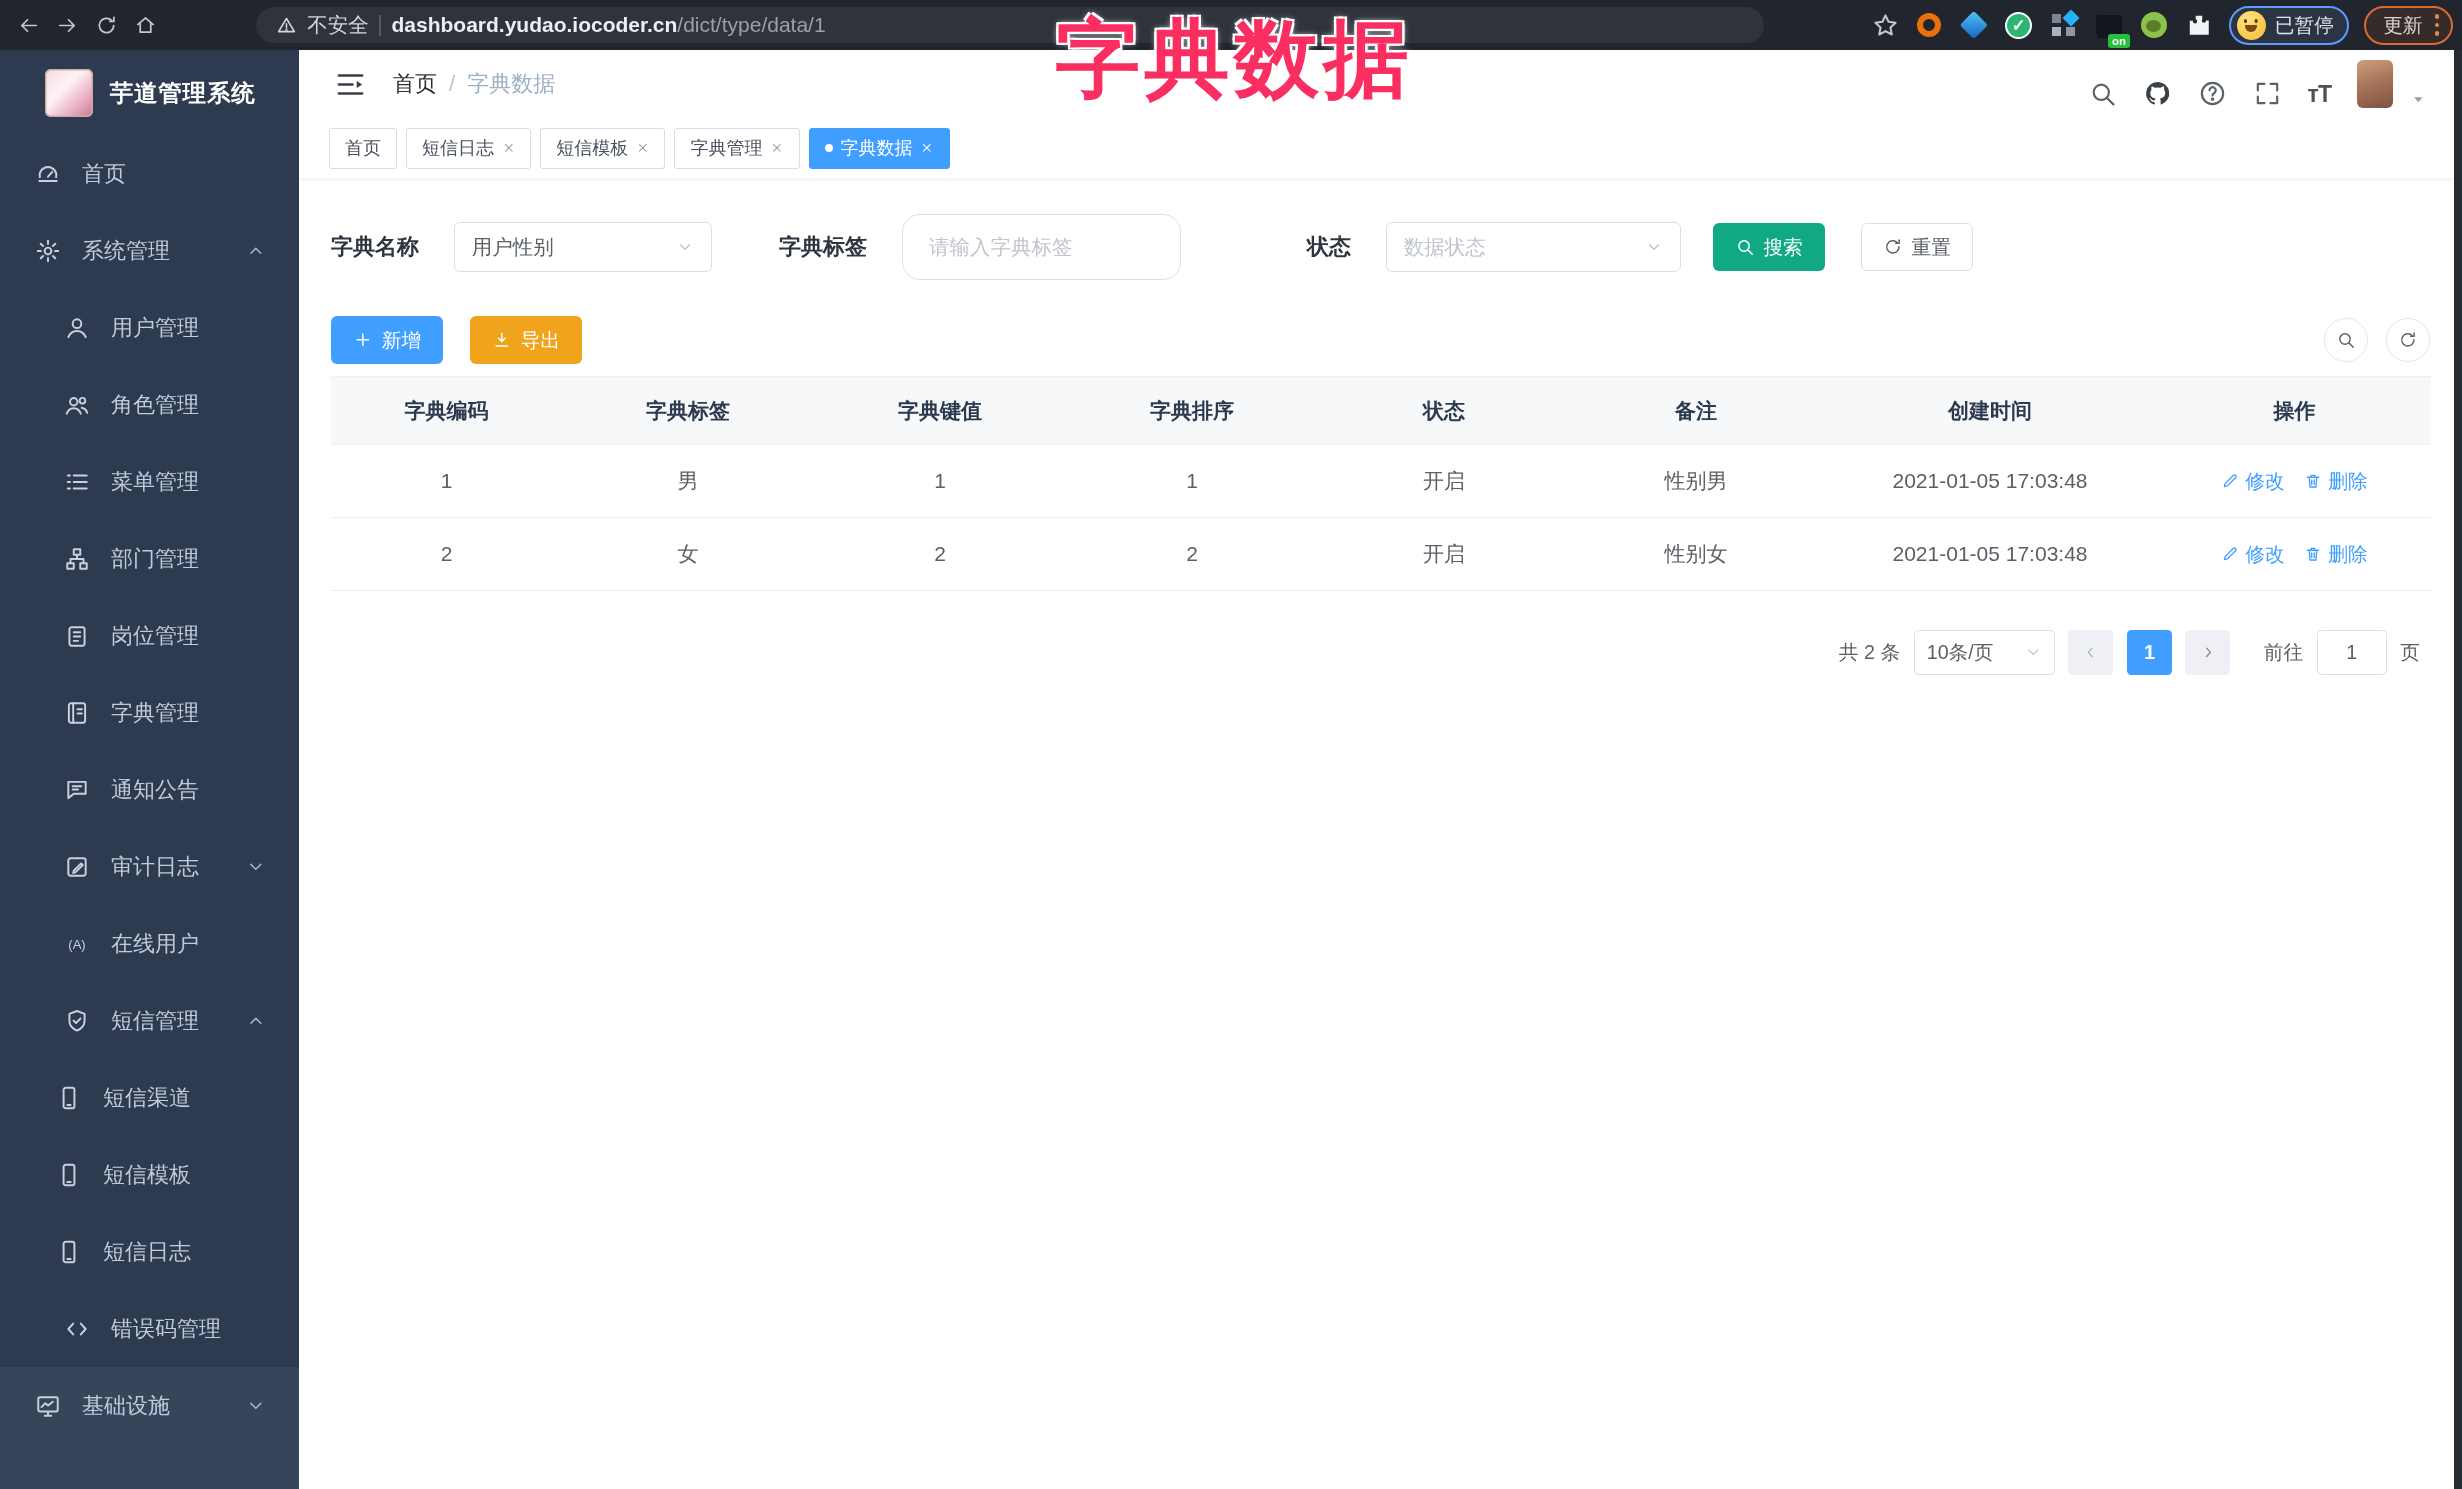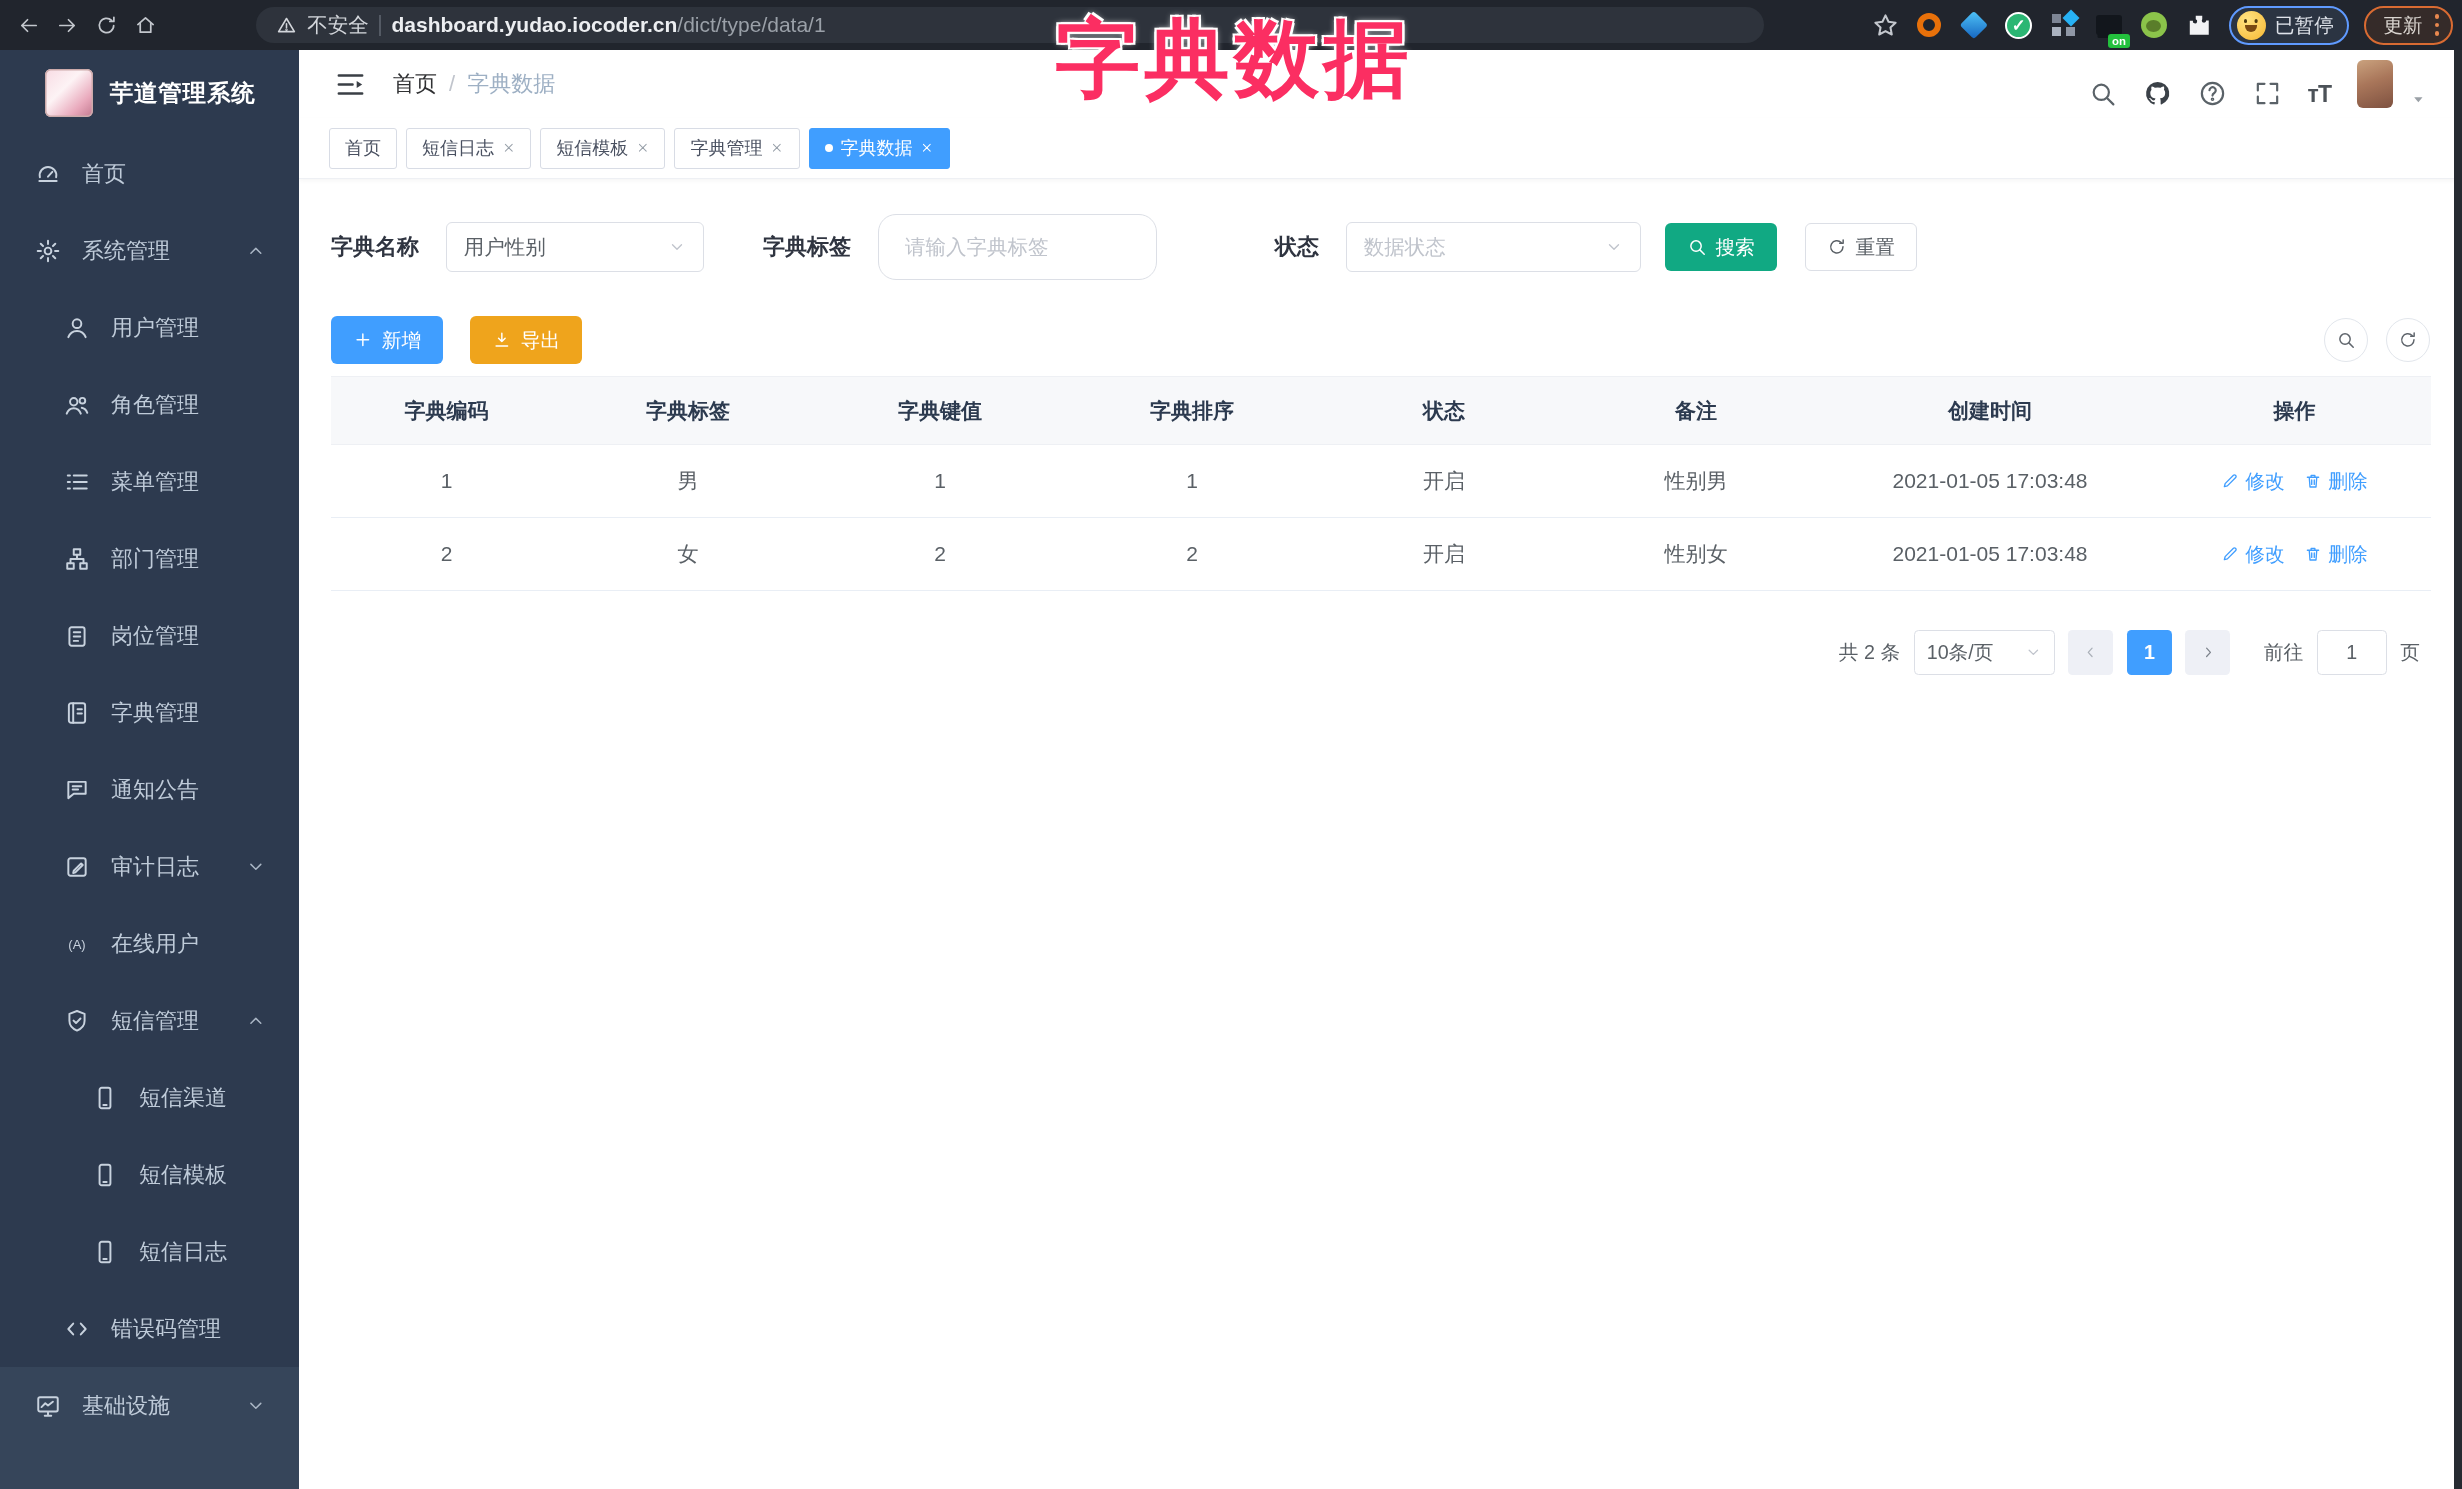--- a/index.html
+++ b/index.html
@@ -53,21 +53,21 @@
   .sidebar{position:absolute;left:0;top:50px;bottom:0;width:299px;background:#2d3a4f;display:flex;flex-direction:column;z-index:2}
   .logo-row{height:85px;display:flex;align-items:center;gap:16.7px;padding-left:45px;flex:0 0 auto}
   .logo-img{width:48px;height:48px;border-radius:6px;background:linear-gradient(135deg,#f8dbe3 0%,#fdf3f5 40%,#e9a9bc 75%,#c2788f 100%);box-shadow:inset 0 0 0 1.5px #caa}
   .logo-title{color:#fff;font-size:23.5px;font-weight:700;letter-spacing:0.8px}
   .menu{flex:0 0 auto}
   .m-item{height:77px;display:flex;align-items:center;color:#bfcbd9;font-size:22px;position:relative}
   .m-item .mi{width:26px;height:26px;flex:0 0 auto;color:#c8d2de}
   .m-item .ml{margin-left:21px;white-space:nowrap}
   .lv0{padding-left:35px}
   .lv1{padding-left:64px}
-  .lv2{padding-left:92px}
+  .lv2{padding-left:56px}
   .chev{position:absolute;right:33px;width:19.7px;height:19.7px;color:#aab6c5}
   .chev.up{transform:rotate(180deg)}
   .section-low{flex:1;background:#36455a}
 
   
   .main{position:absolute;left:299px;top:50px;right:0;bottom:0;background:#fff}
   .navbar{height:68px;display:flex;align-items:center;padding:0 35px;background:#fff}
   .burger{width:33px;height:33px;color:#3a3f45}
   .crumb{margin-left:26px;font-size:22px;display:flex;align-items:center;gap:12px}
   .crumb .home{color:#303133}
@@ -81,21 +81,21 @@
 
   
   .tagsbar{height:61px;border-bottom:1.5px solid #eef0f4;display:flex;align-items:center;gap:9px;padding:0 30px;box-shadow:0 1.5px 4.5px rgba(0,0,0,.04)}
   .tag{height:41px;display:flex;align-items:center;gap:7.6px;padding:0 15px;border:1.5px solid #d8dce5;background:#fff;font-size:18px;color:#495060;border-radius:3px;white-space:nowrap}
   .tag .x{width:13.6px;height:13.6px;color:#9aa2ab}
   .tag.active{background:#409eff;border-color:#409eff;color:#fff}
   .tag.active .x{color:#fff}
   .dot{width:8.3px;height:8.3px;border-radius:50%;background:#fff}
 
   
-  .filters{display:flex;align-items:center;margin:35px 0 0 32px;gap:4px;font-size:22px}
+  .filters{display:flex;align-items:center;margin:35px 0 0 32px;gap:12px;font-size:22px}
   .f-label{font-weight:700;color:#2f3440;white-space:nowrap}
   .sel,.inp{height:50px;border:1.5px solid #dcdfe6;border-radius:6px;background:#fff;display:flex;align-items:center;padding:0 16.7px;font-size:20.5px}
   .sel .caret{margin-left:auto;width:18px;height:18px;color:#c0c4cc}
   .val{color:#5a6066}
   .ph{color:#c0c4cc}
   input.native{height:66px;border:1.5px solid #dcdfe6;border-radius:18px;padding:0 26px;font-size:20.5px;color:#5a6066;outline:none;font-family:"Liberation Sans",sans-serif}
   input.native::placeholder{color:#c0c4cc}
   .btn{height:48px;border-radius:6px;display:flex;align-items:center;justify-content:center;gap:9px;font-size:19.7px;padding:0 21px;border:1.5px solid transparent;white-space:nowrap}
   .btn svg{width:19.7px;height:19.7px}
   .btn-search{background:#11a983;color:#fff}

